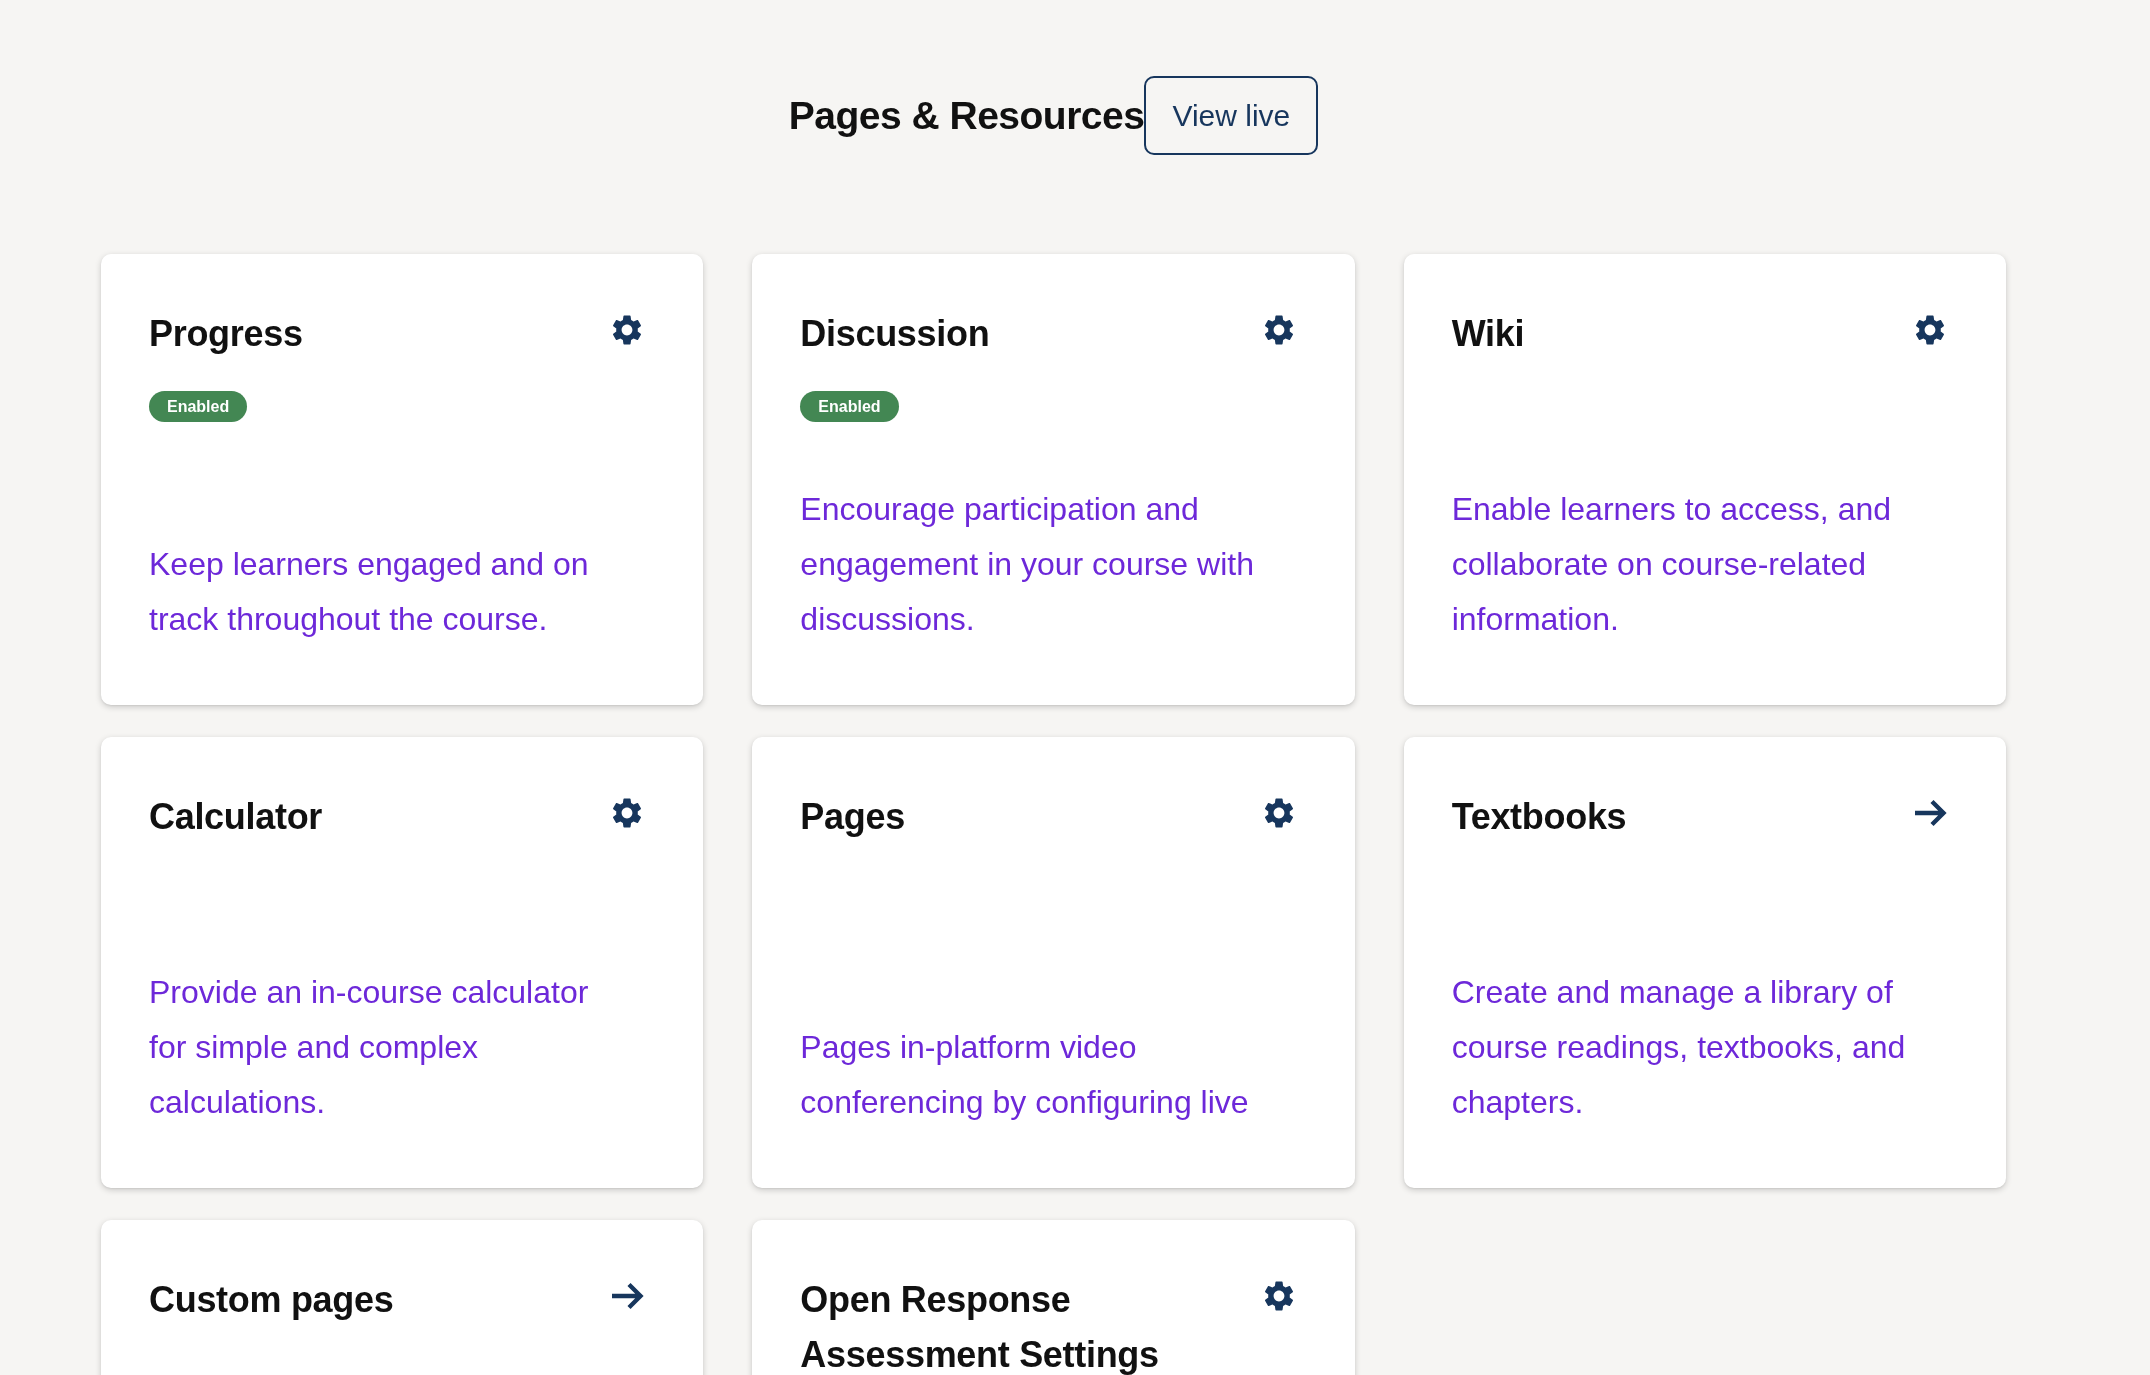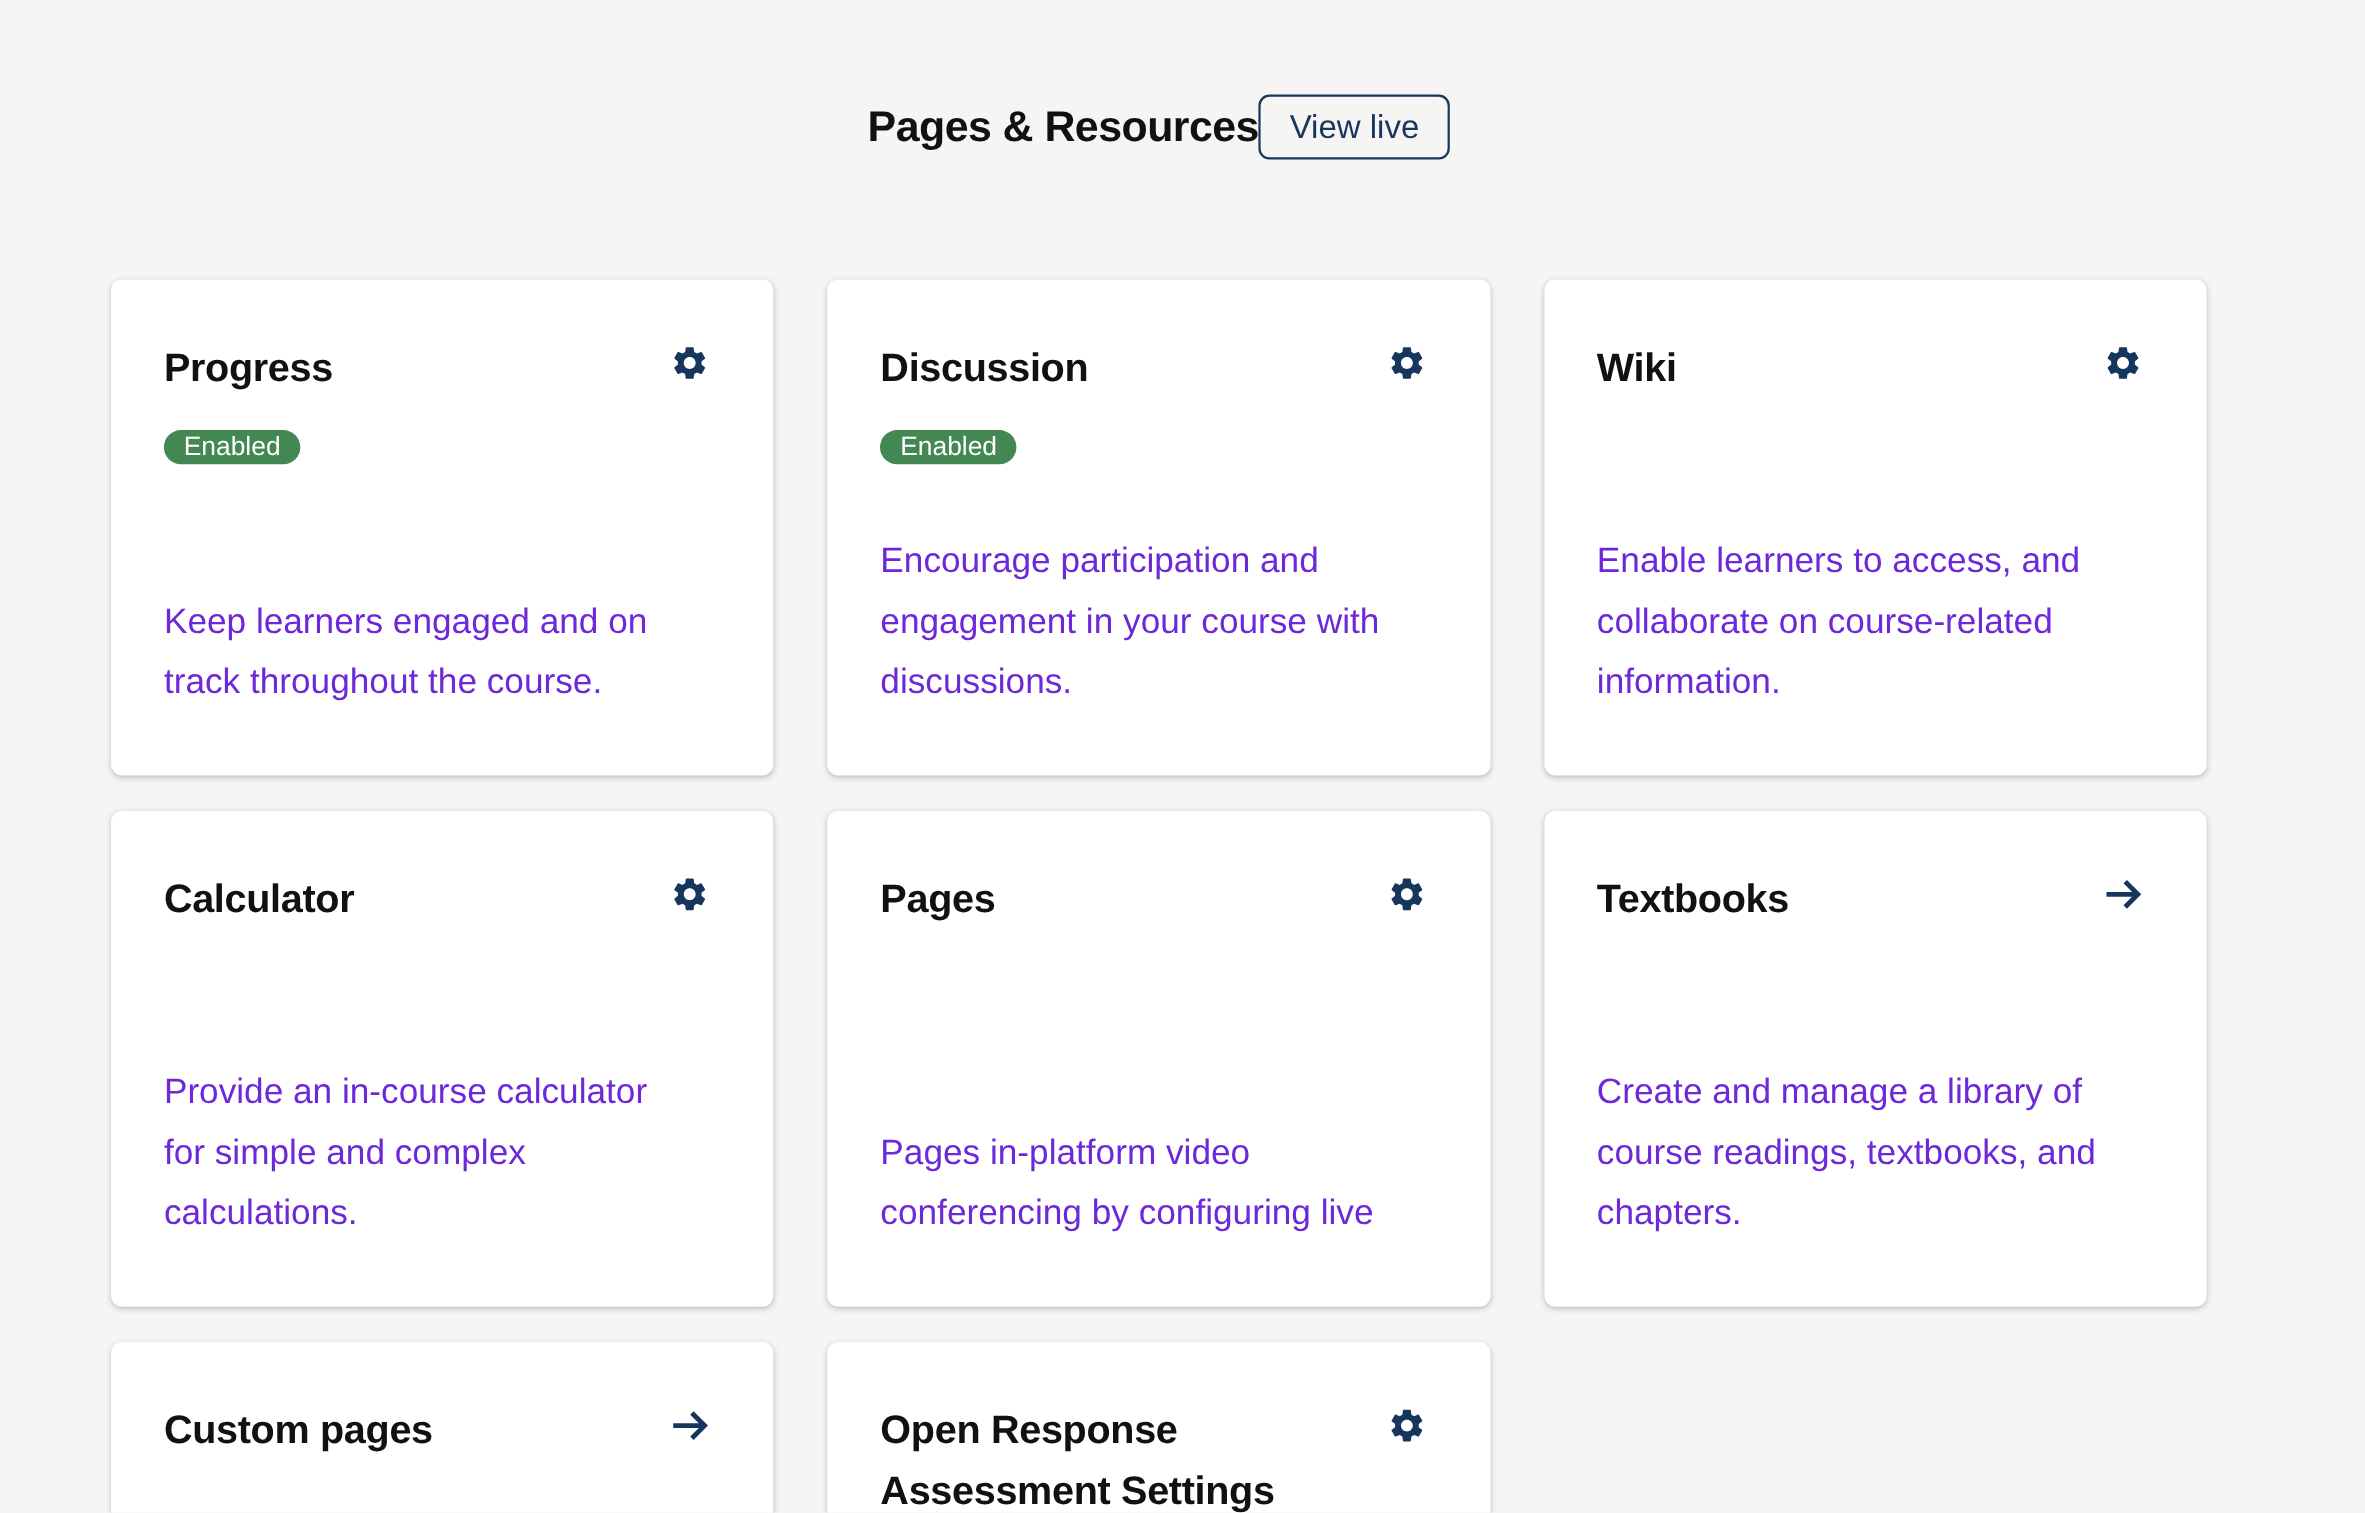--- a/index.html
+++ b/index.html
@@ -21,21 +21,21 @@
     align-items: center;
     justify-content: center;
   }
   .page-title {
     font-size: 39px;
     font-weight: 700;
     letter-spacing: -0.5px;
     color: #111111;
   }
   .view-live-btn {
-    height: 59px;
+    height: 79px;
     padding: 0 26px;
     background: transparent;
     border: 2.5px solid #17365D;
     border-radius: 10px;
     color: #17365D;
     font-family: "Liberation Sans", sans-serif;
     font-size: 30px;
     font-weight: 400;
     cursor: pointer;
     display: inline-flex;
@@ -84,22 +84,22 @@
   .icon-btn svg { display: block; }
   .badge-row { margin-top: 30px; }
   .status-badge {
     display: inline-flex;
     align-items: center;
     height: 31px;
     padding: 0 18px;
     border-radius: 16px;
     background: #438753;
     color: #FFFFFF;
-    font-size: 24px;
-    font-weight: 400;
+    font-size: 16px;
+    font-weight: 700;
   }
   .card-desc {
     margin-top: auto;
     font-size: 32px;
     line-height: 55px;
     color: #6d28d9;
     white-space: pre-line;
   }
 </style>
 </head>

